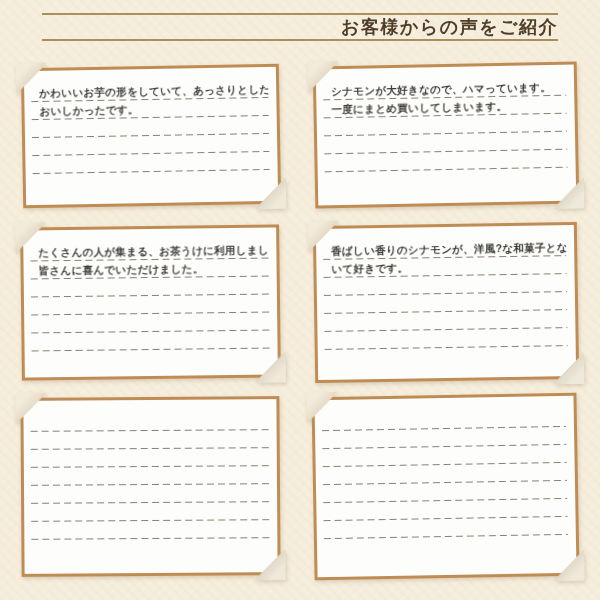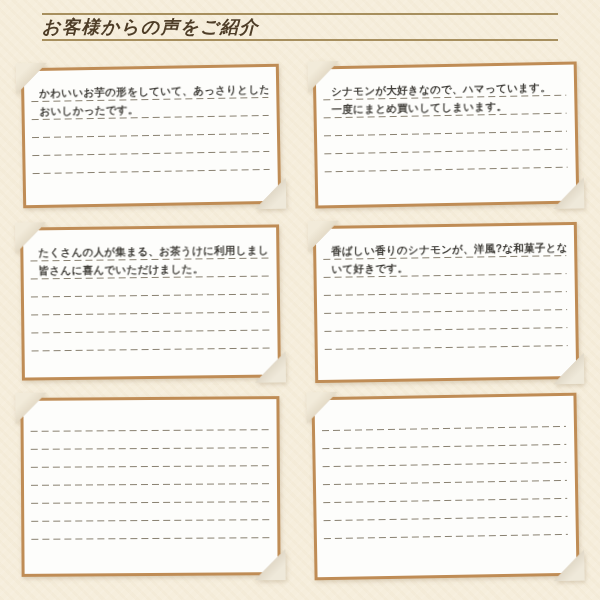--- a/index.html
+++ b/index.html
@@ -21,21 +21,21 @@
       repeating-linear-gradient(-45deg, rgba(255,255,255,0.08) 0 2px, rgba(0,0,0,0) 2px 7px);
     overflow:hidden;
   }
   .stage{position:relative;width:600px;height:600px;}
 
   
   .section-header{
     position:absolute;left:42px;top:13px;width:516px;height:24px;
     border-top:2px solid var(--header-rule);
     border-bottom:2px solid var(--header-rule);
-    display:flex;align-items:center;justify-content:flex-start;font-style:italic;
+    display:flex;align-items:center;justify-content:flex-end;
   }
   .section-title{
     font-size:18px;font-weight:bold;color:var(--header-text);
     letter-spacing:1.5px;white-space:nowrap;
   }
 
   
   .card{position:absolute;filter:drop-shadow(1px 2px 2px rgba(140,115,80,0.28));}
   .paper{
     position:absolute;inset:0;box-sizing:border-box;

